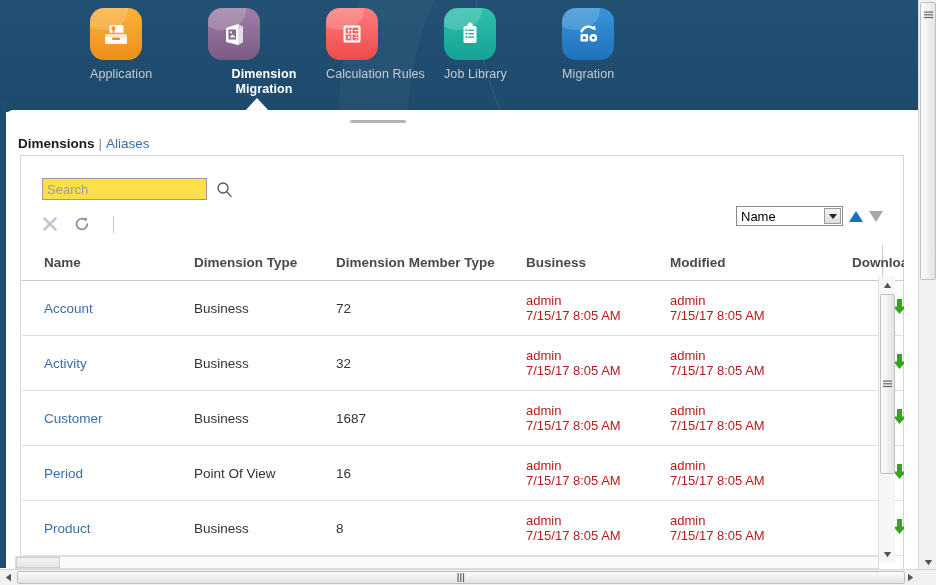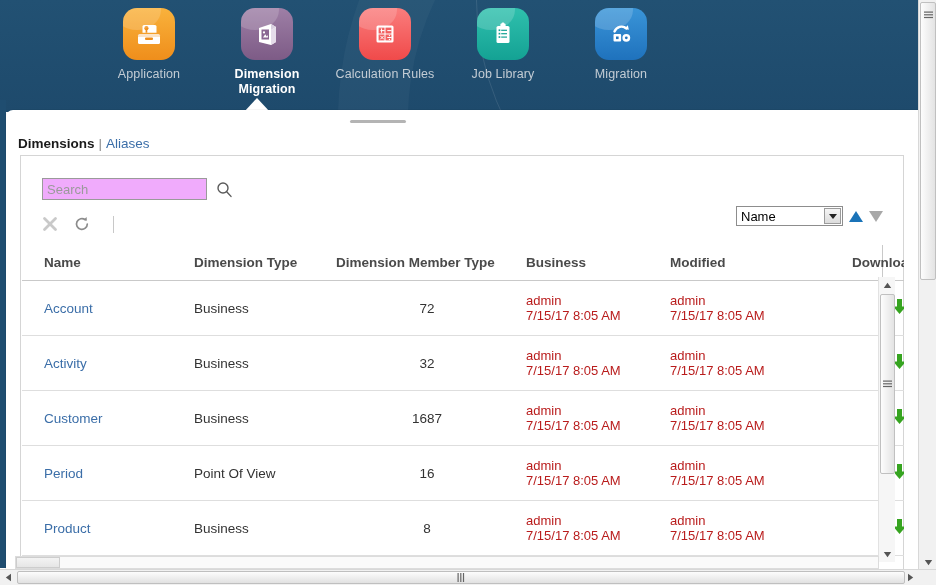--- a/index.html
+++ b/index.html
@@ -56,21 +56,21 @@
     left: 90px;
     top: 8px;
     display: flex;
     align-items: flex-start;
     gap: 0px;
   }
   .nav-item {
     width: 118px;
     display: flex;
     flex-direction: column;
-    align-items: center;
+    align-items: flex-start;
     cursor: pointer;
     text-decoration: none;
   }
   .nav-icon {
     width: 52px;
     height: 52px;
     border-radius: 14px;
     display: flex;
     align-items: center;
     justify-content: center;
@@ -177,21 +177,21 @@
     gap: 9px;
   }
   .search-input {
     width: 155px;
     height: 20px;
     border: 1px solid #9a9a9a;
     padding: 0 4px;
     font-family: "Liberation Sans", sans-serif;
     font-size: 13px;
     color: #333;
-    background: #f0abfc;
+    background: #fde047;
     box-sizing: content-box;
     outline: none;
   }
   .search-input::placeholder { color: #9a9a9a; }
   .search-go {
     cursor: pointer;
     line-height: 0;
   }
 
   .toolbar-row2 {
@@ -295,21 +295,21 @@
   }
   .tbl tbody td {
     padding: 10px 8px 10px 0;
     border-bottom: 1px solid #dedede;
     vertical-align: middle;
     color: #333;
     height: 34px;
   }
   .col-name   { width: 142px; padding-left: 22px !important; }
   .col-type   { width: 134px; }
-  .col-count  { width: 182px; text-align: center; }
+  .col-count  { width: 182px; text-align: left; }
   .col-created{ width: 136px; }
   .col-mod    { width: 152px; }
   .col-dl     { width: 116px; text-align: center; }
   thead .col-dl { text-align: left; padding-left: 22px !important; }
 
   .dim-link {
     color: #3b6ea8;
     cursor: pointer;
   }
   .meta2 {

